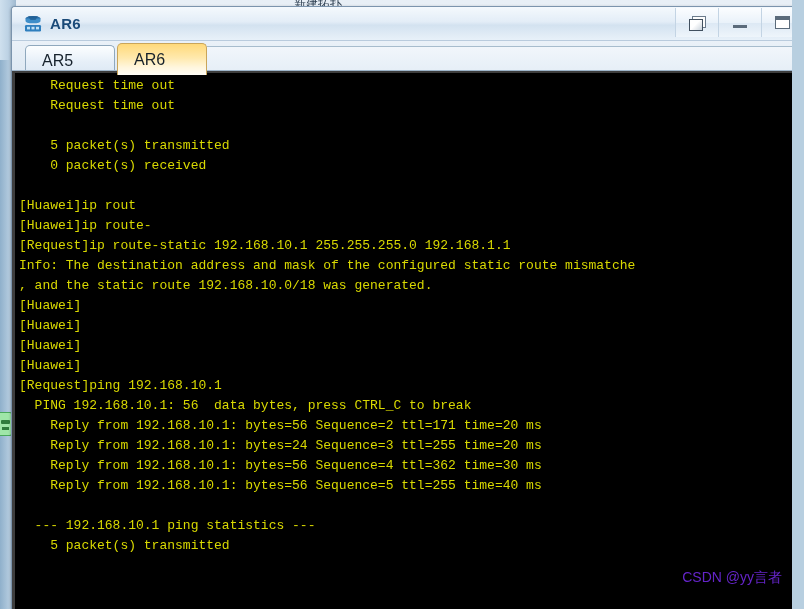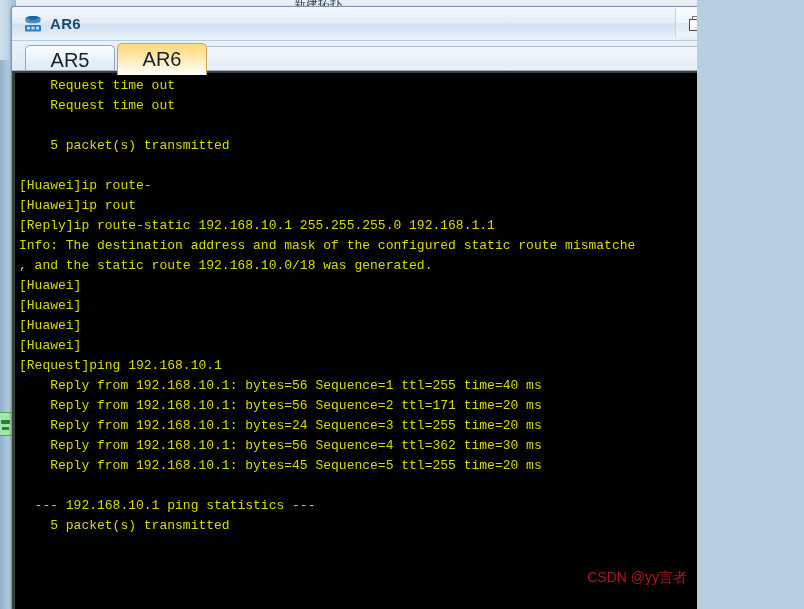--- a/index.html
+++ b/index.html
@@ -8,21 +8,21 @@
   html, body {
     width: 804px;
     height: 609px;
     overflow: hidden;
     background: #b8cfe0;
     font-family: "Liberation Sans", sans-serif;
   }
 
   #root {
     position: relative;
-    width: 697px;
+    width: 792px;
     height: 609px;
     overflow: hidden;
   }
 
   
   .backdrop {
     position: absolute;
     inset: 0;
     background: linear-gradient(180deg,#e8eff6 0%, #d8e5f0 40%, #c4d8e8 100%);
   }
@@ -203,22 +203,21 @@
     height: 1px;
     background: #9db4c8;
   }
 
   .tab {
     height: 30px;
     min-width: 90px;
     padding: 8px 16px;
     display: flex;
     align-items: center;
-    justify-content: center;
-    font-size: 20px;
+    font-size: 16px;
     color: #16212b;
     border: 1px solid #8fa8bd;
     border-bottom: none;
     border-radius: 5px 5px 0 0;
     position: relative;
     cursor: default;
   }
 
   .tab.inactive {
     background: linear-gradient(180deg,#fcfeff 0%, #e6eff8 55%, #dbe7f3 100%);
@@ -281,21 +280,21 @@
 
   .term-line.blank { color: transparent; }
 
   
   .watermark {
     position: absolute;
     right: 10px;
     bottom: 22px;
     font-family: "Liberation Sans", sans-serif;
     font-size: 14px;
-    color: #b91c1c;
+    color: #6d28d9;
     opacity: .92;
     white-space: nowrap;
     pointer-events: none;
   }
 </style>
 </head>
 <body>
 
 <div id="root">
 
@@ -349,36 +348,37 @@
     </div>
 
   </div>
 
   <div class="terminal-shell">
     <div class="terminal" id="terminal" style="color: rgb(217, 217, 0); background: rgb(0, 0, 0);">
         <div class="term-line">    Request time out</div>
         <div class="term-line">    Request time out</div>
         <div class="term-line blank"> </div>
         <div class="term-line">    5 packet(s) transmitted</div>
+        <div class="term-line">    0 packet(s) received</div>
         <div class="term-line blank"> </div>
+        <div class="term-line">[Huawei]ip rout</div>
         <div class="term-line">[Huawei]ip route-</div>
-        <div class="term-line">[Huawei]ip rout</div>
-        <div class="term-line">[Reply]ip route-static 192.168.10.1 255.255.255.0 192.168.1.1</div>
+        <div class="term-line">[Request]ip route-static 192.168.10.1 255.255.255.0 192.168.1.1</div>
         <div class="term-line">Info: The destination address and mask of the configured static route mismatche</div>
         <div class="term-line">, and the static route 192.168.10.0/18 was generated.</div>
         <div class="term-line">[Huawei]</div>
         <div class="term-line">[Huawei]</div>
         <div class="term-line">[Huawei]</div>
         <div class="term-line">[Huawei]</div>
         <div class="term-line">[Request]ping 192.168.10.1</div>
-        <div class="term-line">    Reply from 192.168.10.1: bytes=56 Sequence=1 ttl=255 time=40 ms</div>
+        <div class="term-line">  PING 192.168.10.1: 56  data bytes, press CTRL_C to break</div>
         <div class="term-line">    Reply from 192.168.10.1: bytes=56 Sequence=2 ttl=171 time=20 ms</div>
         <div class="term-line">    Reply from 192.168.10.1: bytes=24 Sequence=3 ttl=255 time=20 ms</div>
         <div class="term-line">    Reply from 192.168.10.1: bytes=56 Sequence=4 ttl=362 time=30 ms</div>
-        <div class="term-line">    Reply from 192.168.10.1: bytes=45 Sequence=5 ttl=255 time=20 ms</div>
+        <div class="term-line">    Reply from 192.168.10.1: bytes=56 Sequence=5 ttl=255 time=40 ms</div>
         <div class="term-line blank"> </div>
         <div class="term-line">  --- 192.168.10.1 ping statistics ---</div>
         <div class="term-line">    5 packet(s) transmitted</div>
       </div>
   </div>
 
   <div class="watermark">CSDN @yy言者</div>
 
 </div>
 

